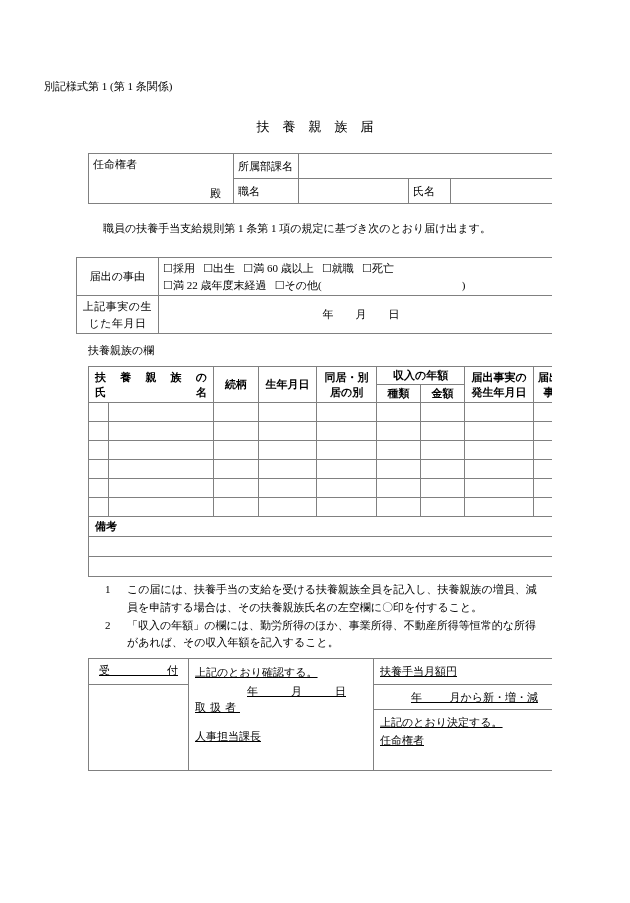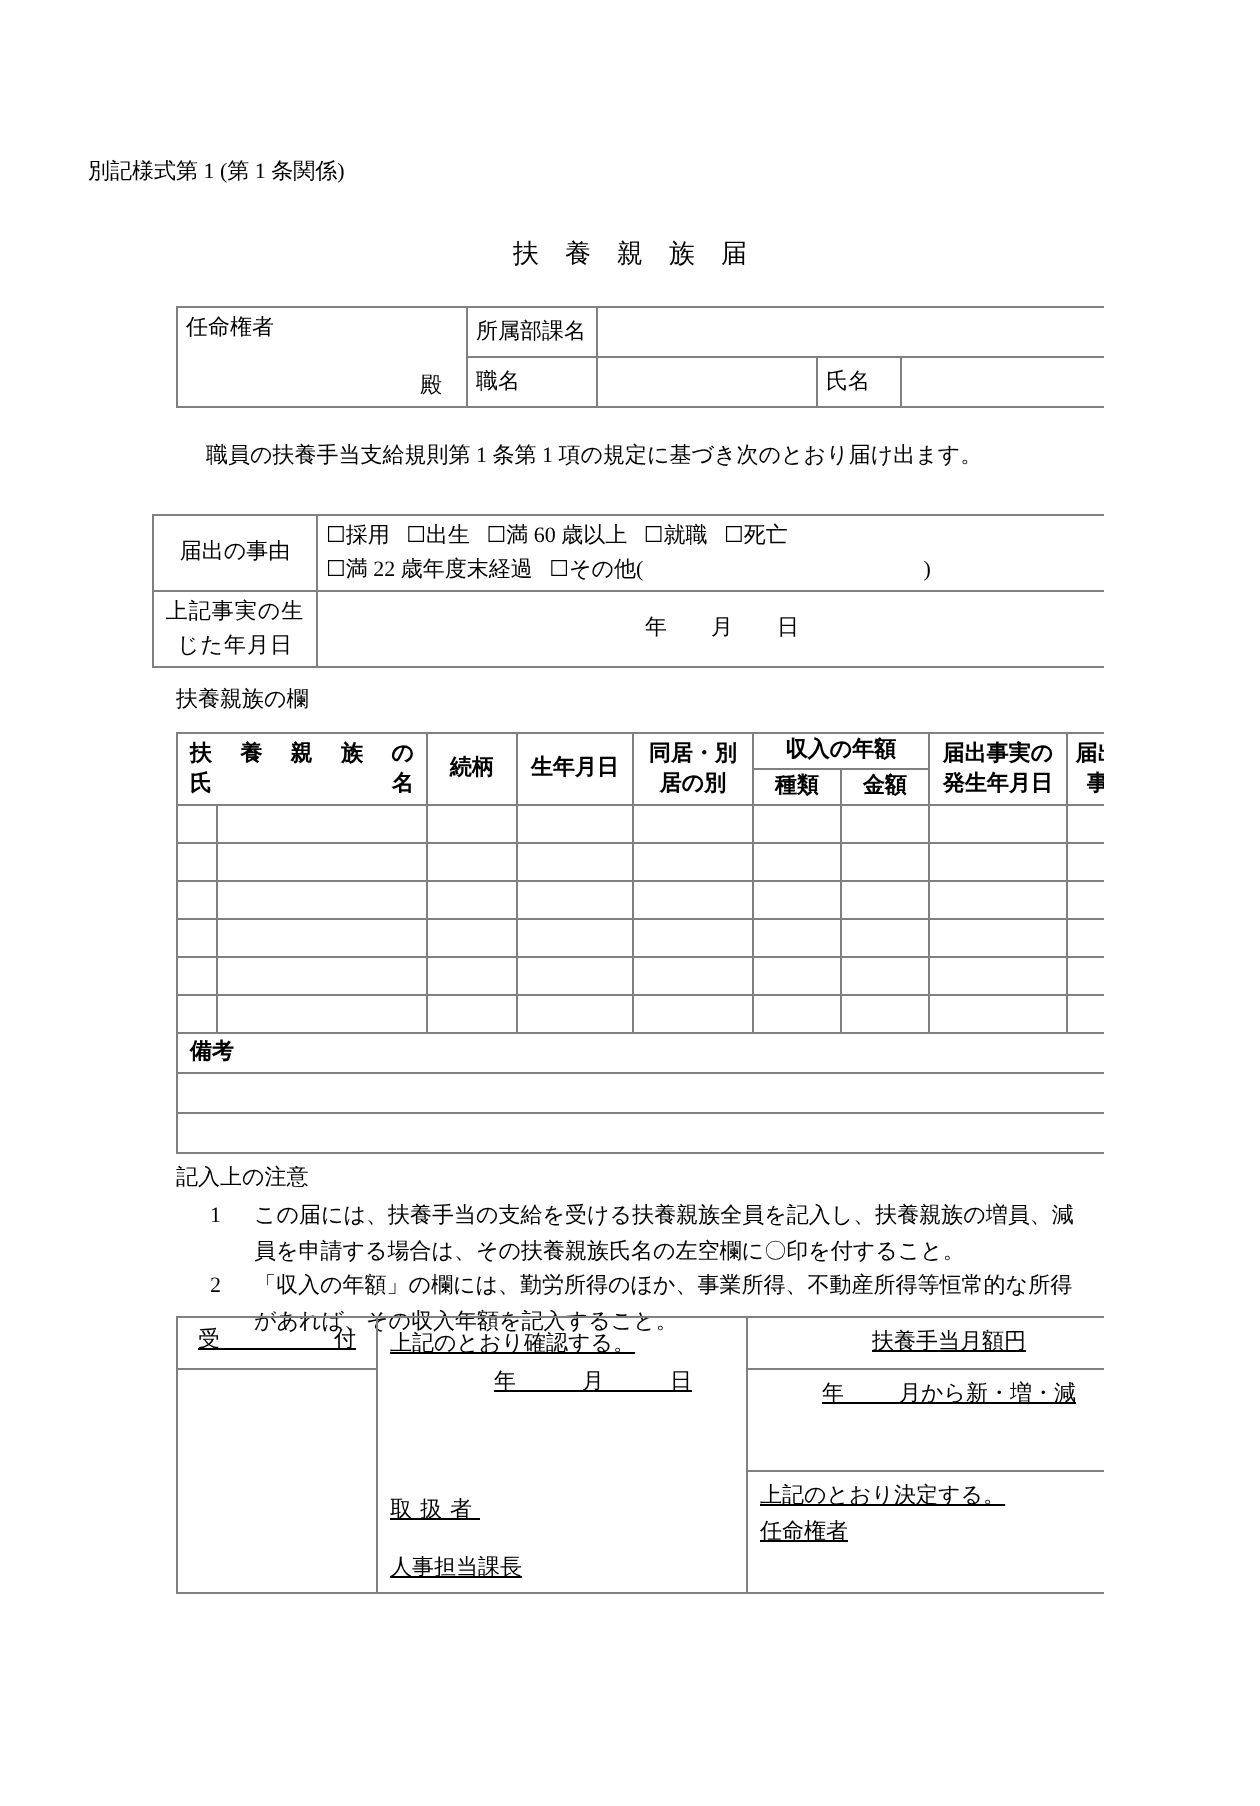--- a/index.html
+++ b/index.html
@@ -128,26 +128,26 @@
     padding: 4px 6px;
   }
   .receipt-hdr {
     text-align: justify;
     text-align-last: justify;
     padding: 3px 10px !important;
     height: 16px !important;
   }
   .confirm-block { line-height: 1.8; white-space: pre; }
   .confirm-date { padding-left: 52px; white-space: pre; }
-  .handler { letter-spacing: 4px; margin-top: 48px; }
+  .handler { letter-spacing: 4px; }
   .hr-chief { padding-top: 12px; }
   .allow-hdr { height: 16px !important; }
   .allow-hdr-inner {
     display: flex;
-    justify-content: center;
+    justify-content: flex-start;
   }
   .allow-mid { text-align: center; white-space: pre; height: 16px !important; }
   .decide-block { line-height: 1.6; }
 </style>
 </head>
 <body>
 
 <div id="page">
 
   <div class="abs t" id="form-code">別記様式第 1 (第 1 条関係)</div>
@@ -326,21 +326,20 @@
       <tr>
         <td colspan="9" class="remarks-blank"></td>
       </tr>
       <tr>
         <td colspan="9" class="remarks-blank"></td>
       </tr>
     </tbody>
   </table>
 
   <div class="abs" id="notes">
-    <div class="note-title">記入上の注意</div>
 
     <div class="note-item">
       <span class="note-num">1</span><span>この届には、扶養手当の支給を受ける扶養親族全員を記入し、扶養親族の増員、減</span>
     </div>
     <div class="note-cont">員を申請する場合は、その扶養親族氏名の左空欄に〇印を付すること。</div>
 
     <div class="note-item">
       <span class="note-num">2</span><span>「収入の年額」の欄には、勤労所得のほか、事業所得、不動産所得等恒常的な所得</span>
     </div>
     <div class="note-cont">があれば、その収入年額を記入すること。</div>

